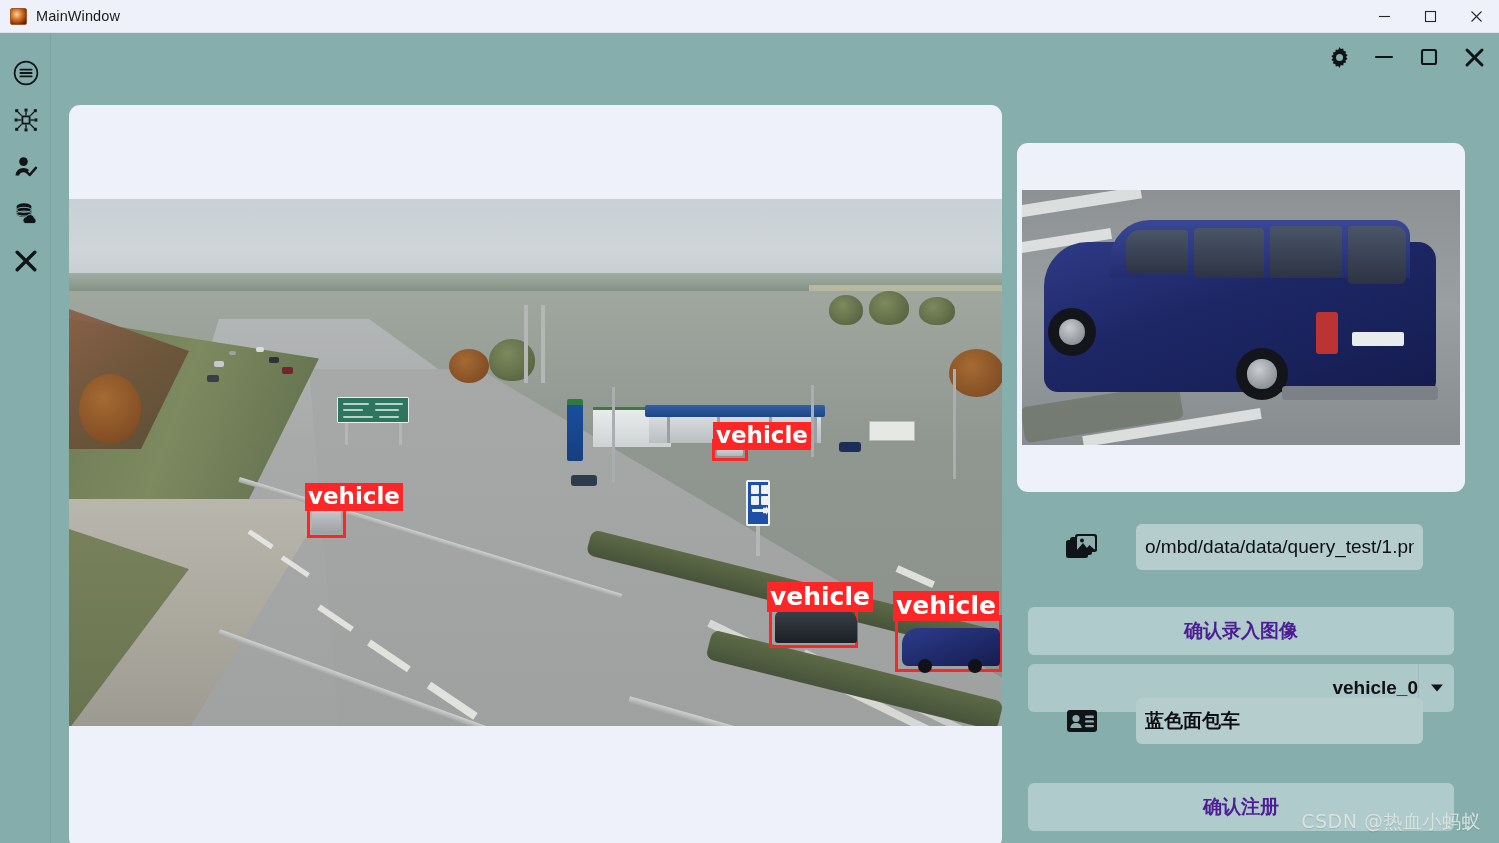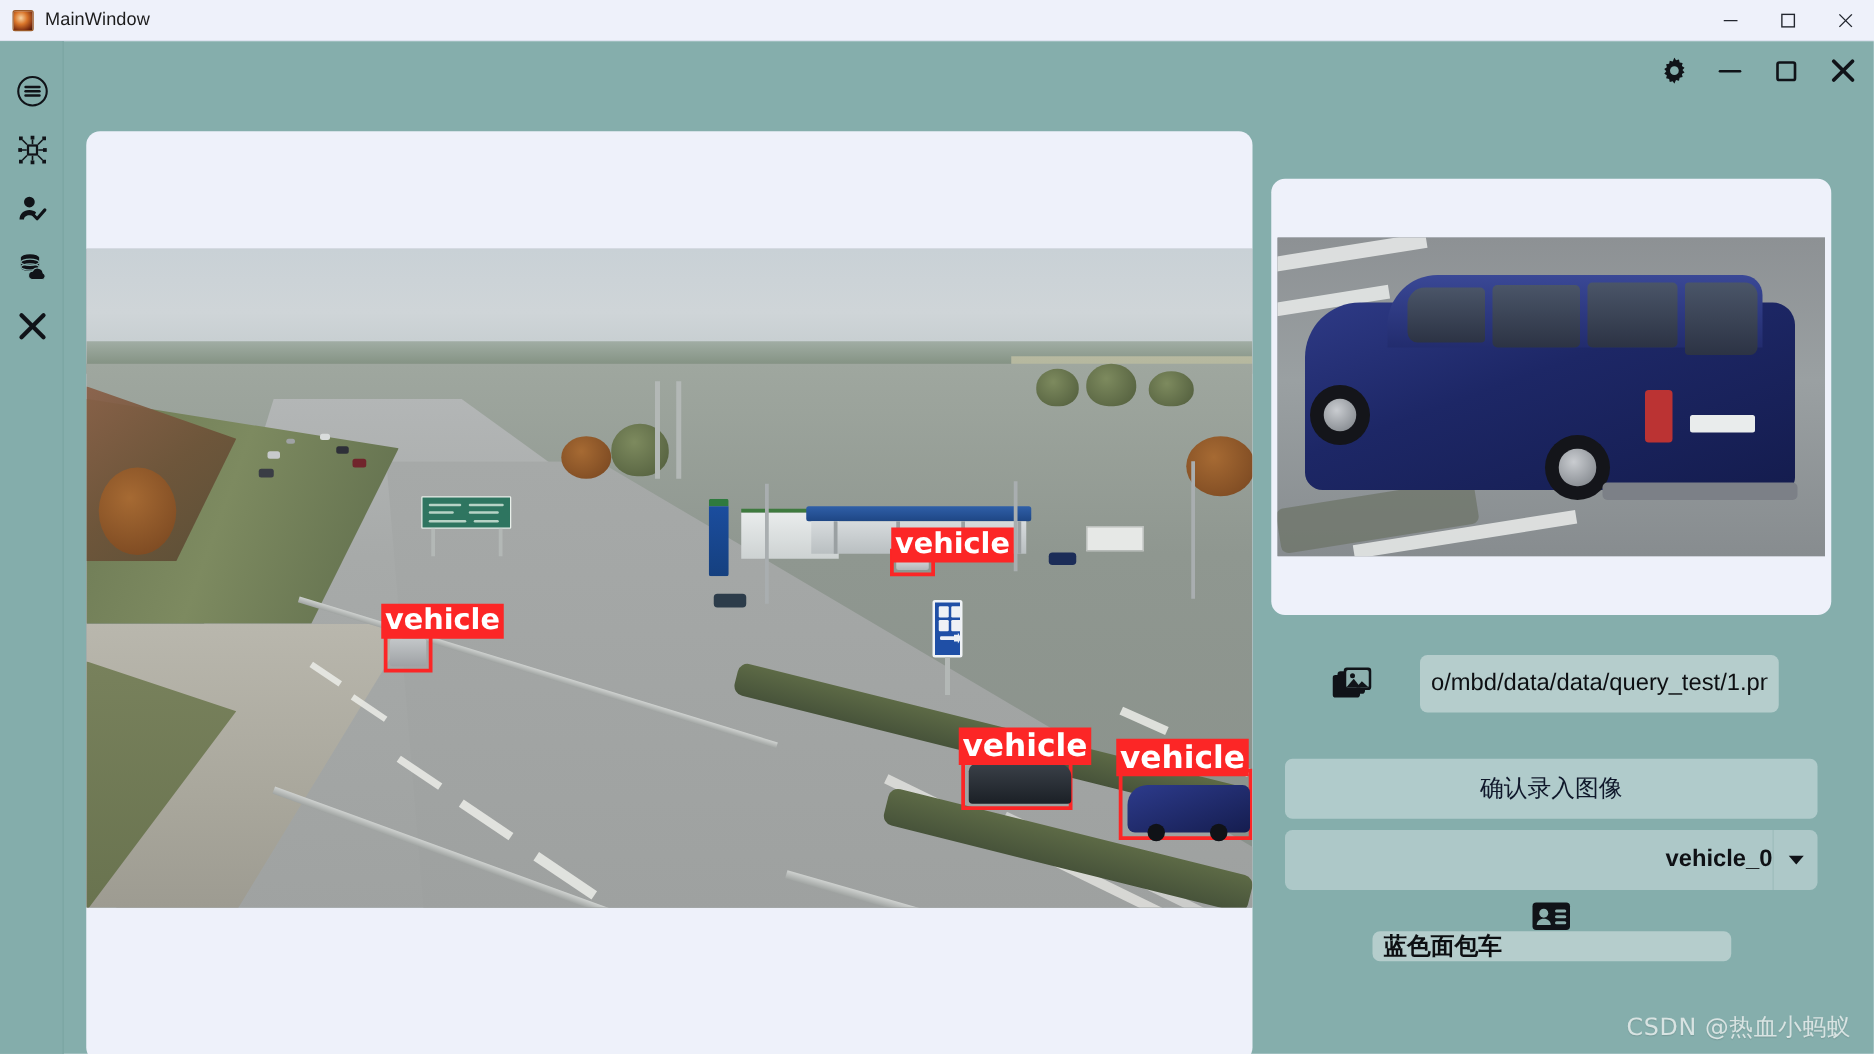--- a/index.html
+++ b/index.html
@@ -262,22 +262,22 @@
     font-size: 19px;
     color: #0d0f12;
     padding: 0 9px;
     outline: none;
     height: 46px;
   }
   .bigbtn {
     background: #b0cbcb;
     border: none; border-radius: 6px;
     font-family: "DejaVu Sans", "Liberation Sans", sans-serif;
-    font-size: 19px; font-weight: 400;
-    color: #0f172a;
+    font-size: 19px; font-weight: 700;
+    color: #4c1d95;
     cursor: pointer;
     height: 48px;
     width: 100%;
   }
   .combo {
     position: absolute;
     background: #adc8c8;
     border-radius: 6px;
     display: flex; align-items: center;
     cursor: pointer;
@@ -596,29 +596,30 @@
 
   <div class="combo" style="left:1028px;top:631px;width:426px;height:48px;text-align:right;">
     <div class="combo-val">vehicle_0</div>
     <div class="combo-arrow">
       <svg width="14" height="10" viewBox="0 0 14 10">
           <path d="M1 1.5l6 7 6-7z" fill="#101318"></path>
         </svg>
     </div>
   </div>
 
-  <div class="row" style="left:1028px;top:688px;width:426px;height:48px;flex-direction:column;">
+  <div class="row" style="left:1028px;top:664px;width:426px;height:48px;">
     <div class="ficon" style="width:108px;">
       <svg width="32" height="24" viewBox="0 0 32 24">
         <rect x="1" y="1" width="30" height="22" rx="3" fill="#101318"></rect>
         <circle cx="10" cy="9.5" r="3.6" fill="#8db0ae"></circle>
         <path d="M4.4 19c0-3.1 2.5-5 5.6-5s5.6 1.9 5.6 5z" fill="#8db0ae"></path>
         <rect x="19" y="6.5" width="9" height="2.4" rx="1.2" fill="#8db0ae"></rect>
         <rect x="19" y="11.2" width="9" height="2.4" rx="1.2" fill="#8db0ae"></rect>
         <rect x="19" y="15.9" width="9" height="2.4" rx="1.2" fill="#8db0ae"></rect>
       </svg>
     </div>
     <input class="textfield cn" style="width: 287px; font-weight: 700;" value="蓝色面包车">
   </div>
 
+  <button class="bigbtn cn" style="position:absolute;left:1028px;top:750px;width:426px;height:48px;">确认注册</button>
 
   <div id="watermark">CSDN @热血小蚂蚁</div>
 </div>
 
 </body></html>

